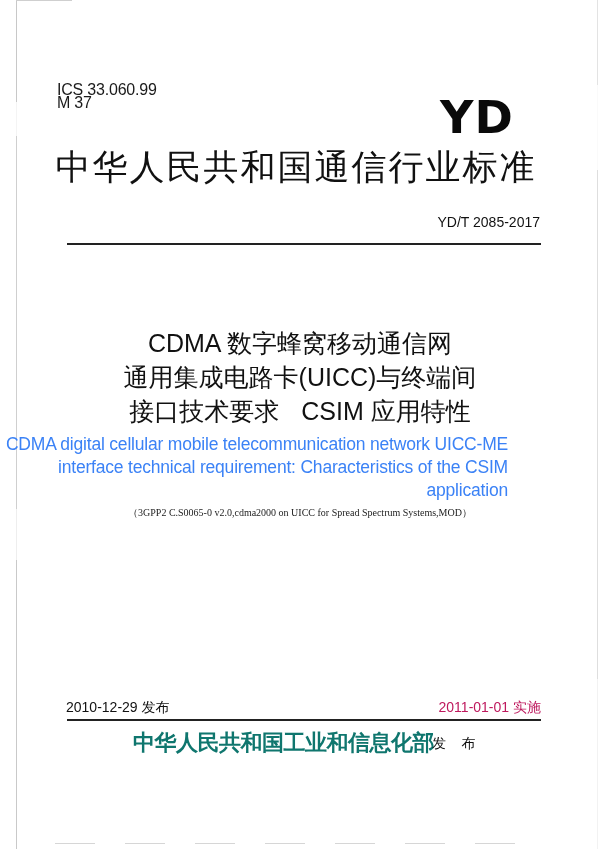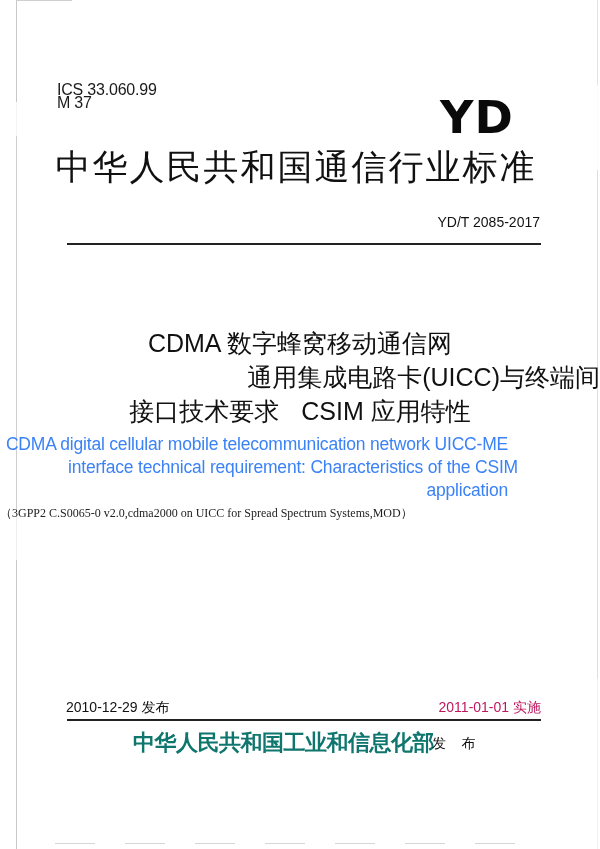--- a/index.html
+++ b/index.html
@@ -32,32 +32,32 @@
     font-size: 35px; line-height: 42px; letter-spacing: 2px; color: #111;
   }
   .std-number { right: 60px; top: 214px; font-size: 14px; line-height: 16px; color: #111; }
   .rule { position: absolute; height: 2px; background: #222; }
   .rule-top { left: 67px; width: 474px; top: 243px; }
   .rule-bottom { left: 67px; width: 474px; top: 719px; height: 2px; }
   .cn-title {
     left: 0; width: 600px; text-align: center; font-size: 25px; line-height: 34px; color: #111;
   }
   .cn-title.l1 { top: 326px; }
-  .cn-title.l2 { top: 360px; text-align: right; }
+  .cn-title.l2 { top: 360px; }
   .cn-title.l3 { top: 394px; }
   .cn-title .gap { display: inline-block; width: 22px; }
   .en-title {
     left: 0; width: 508px; text-align: right; font-size: 17.5px; line-height: 23px; color: #3b82f6;
     letter-spacing: -0.2px;
   }
   .en-title.l1 { top: 433px; }
-  .en-title.l2 { top: 456px; padding-left: 10px; }
+  .en-title.l2 { top: 456px; }
   .en-title.l3 { top: 479px; }
   .ref-line {
-    left: 0; width: 600px; top: 505px; font-size: 12px; line-height: 16px;
+    left: 0; width: 600px; text-align: center; top: 505px; font-size: 10px; line-height: 16px;
     font-family: "Liberation Serif", "DejaVu Serif", serif; color: #222;
   }
   .date-issue { left: 66px; top: 699px; font-size: 14px; line-height: 16px; color: #111; }
   .date-impl { right: 59px; top: 699px; font-size: 14px; line-height: 16px; color: #be185d; }
   .issuer {
     left: 133px; top: 730px; font-size: 22px; line-height: 26px; font-weight: bold;
     font-family: "Liberation Serif", "DejaVu Serif", serif; color: #0f766e; letter-spacing: -0.5px;
   }
   .issuer-suffix {
     left: 432px; top: 735px; font-size: 14px; line-height: 18px; color: #111; letter-spacing: 6px;

